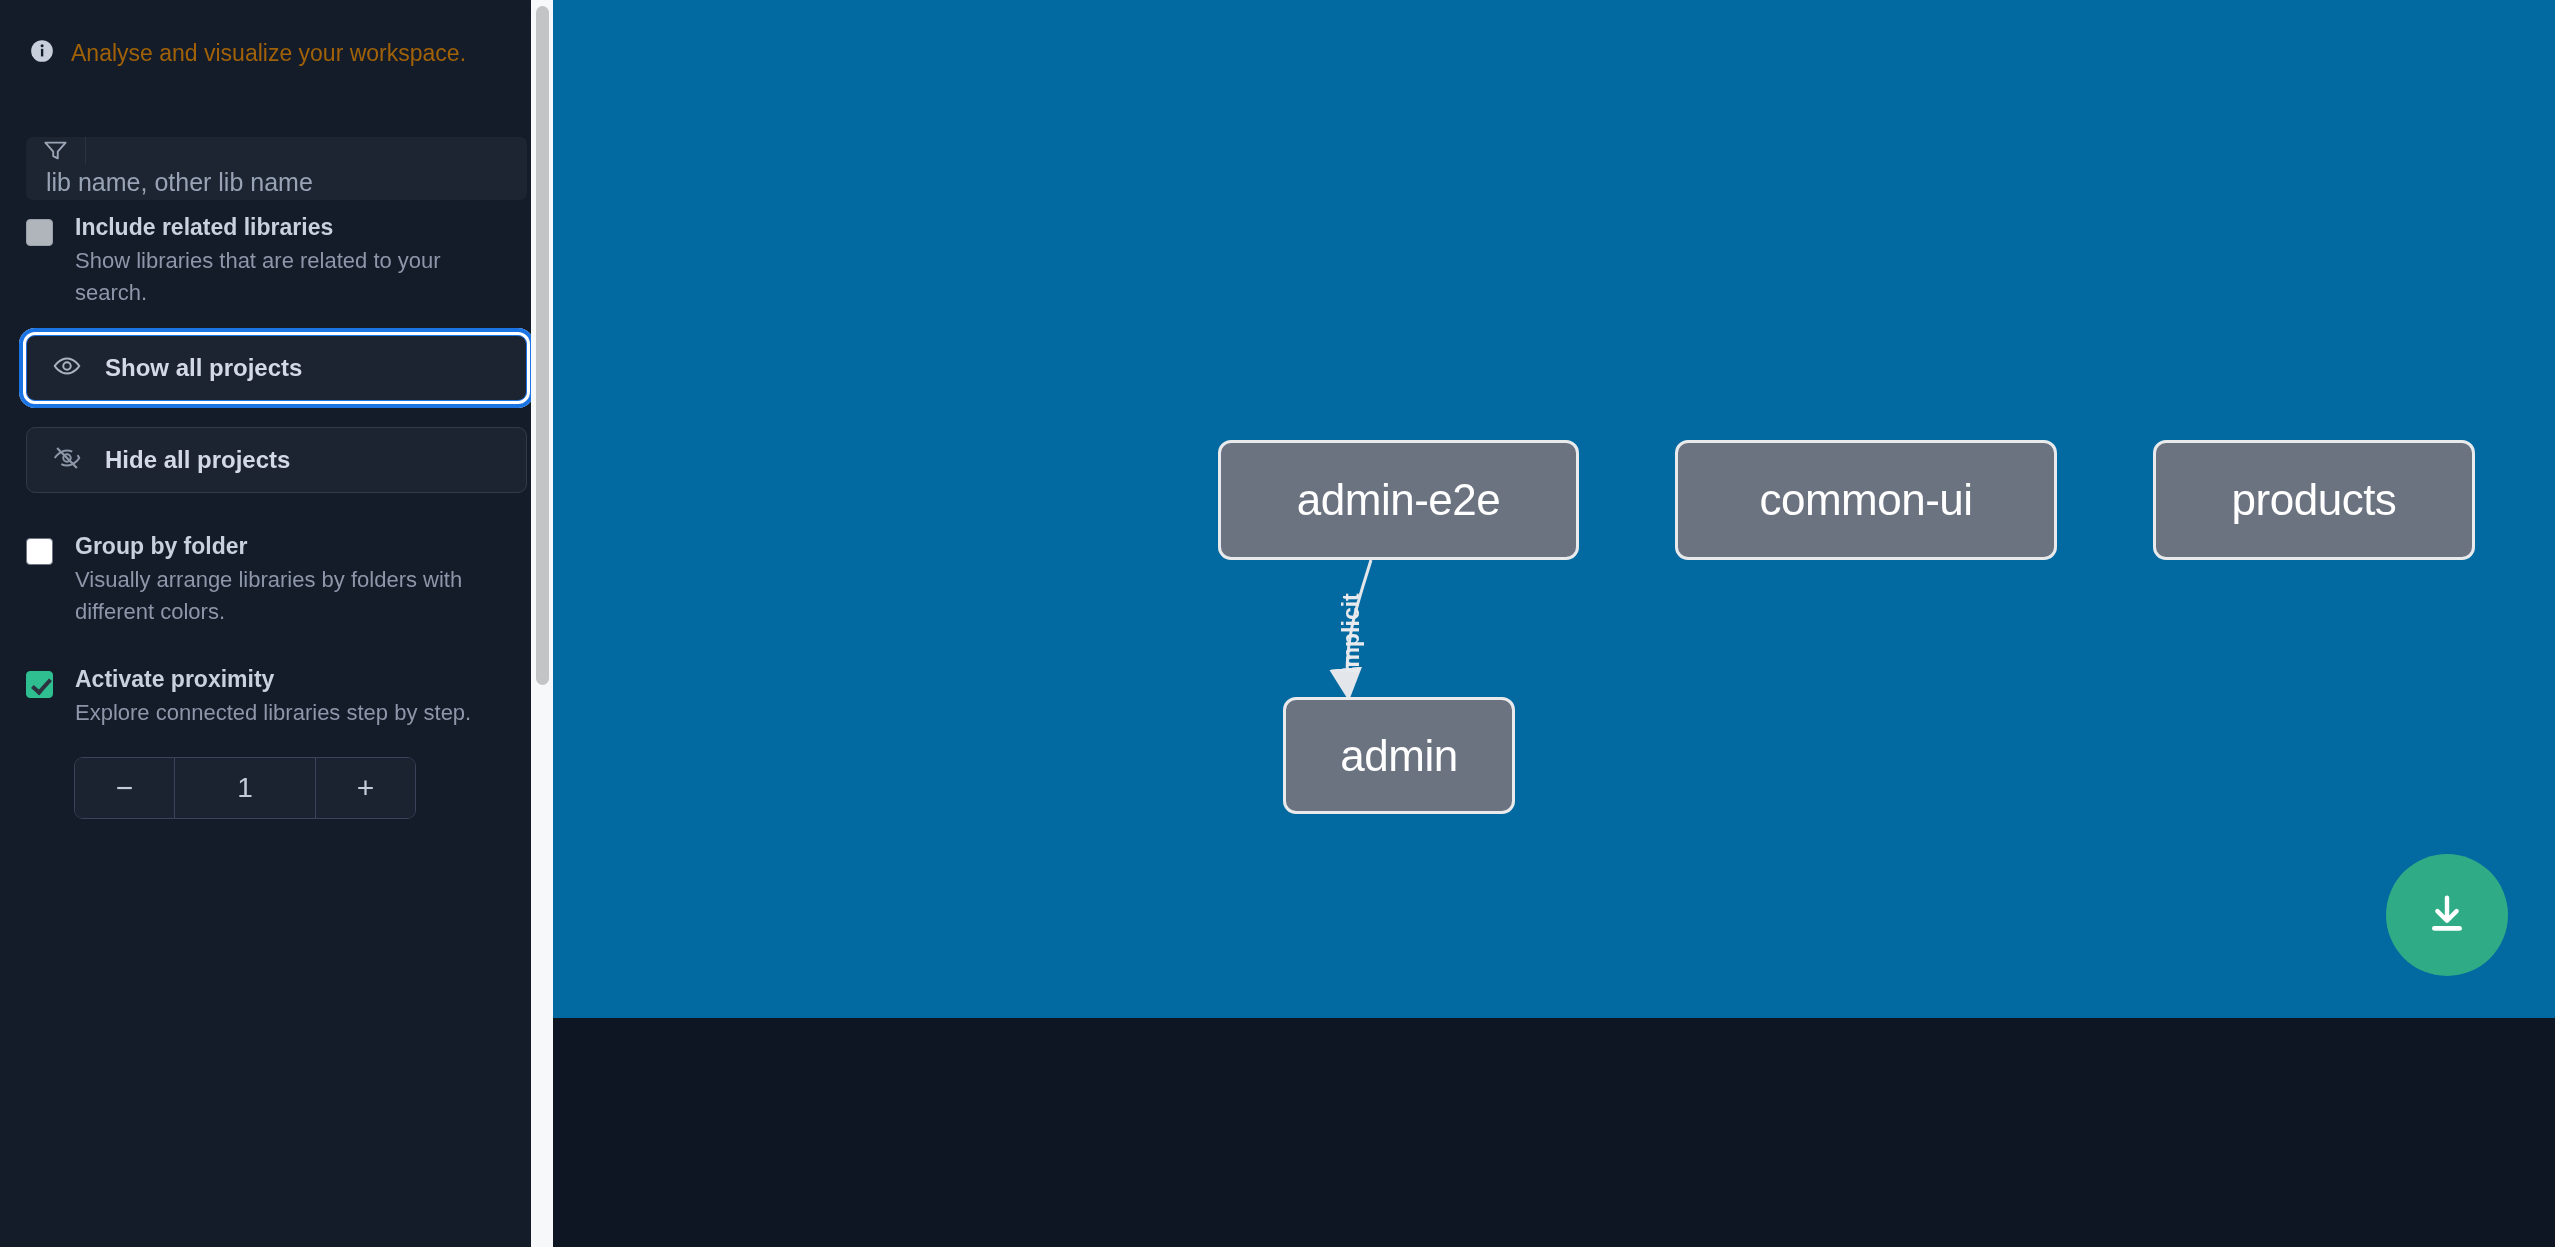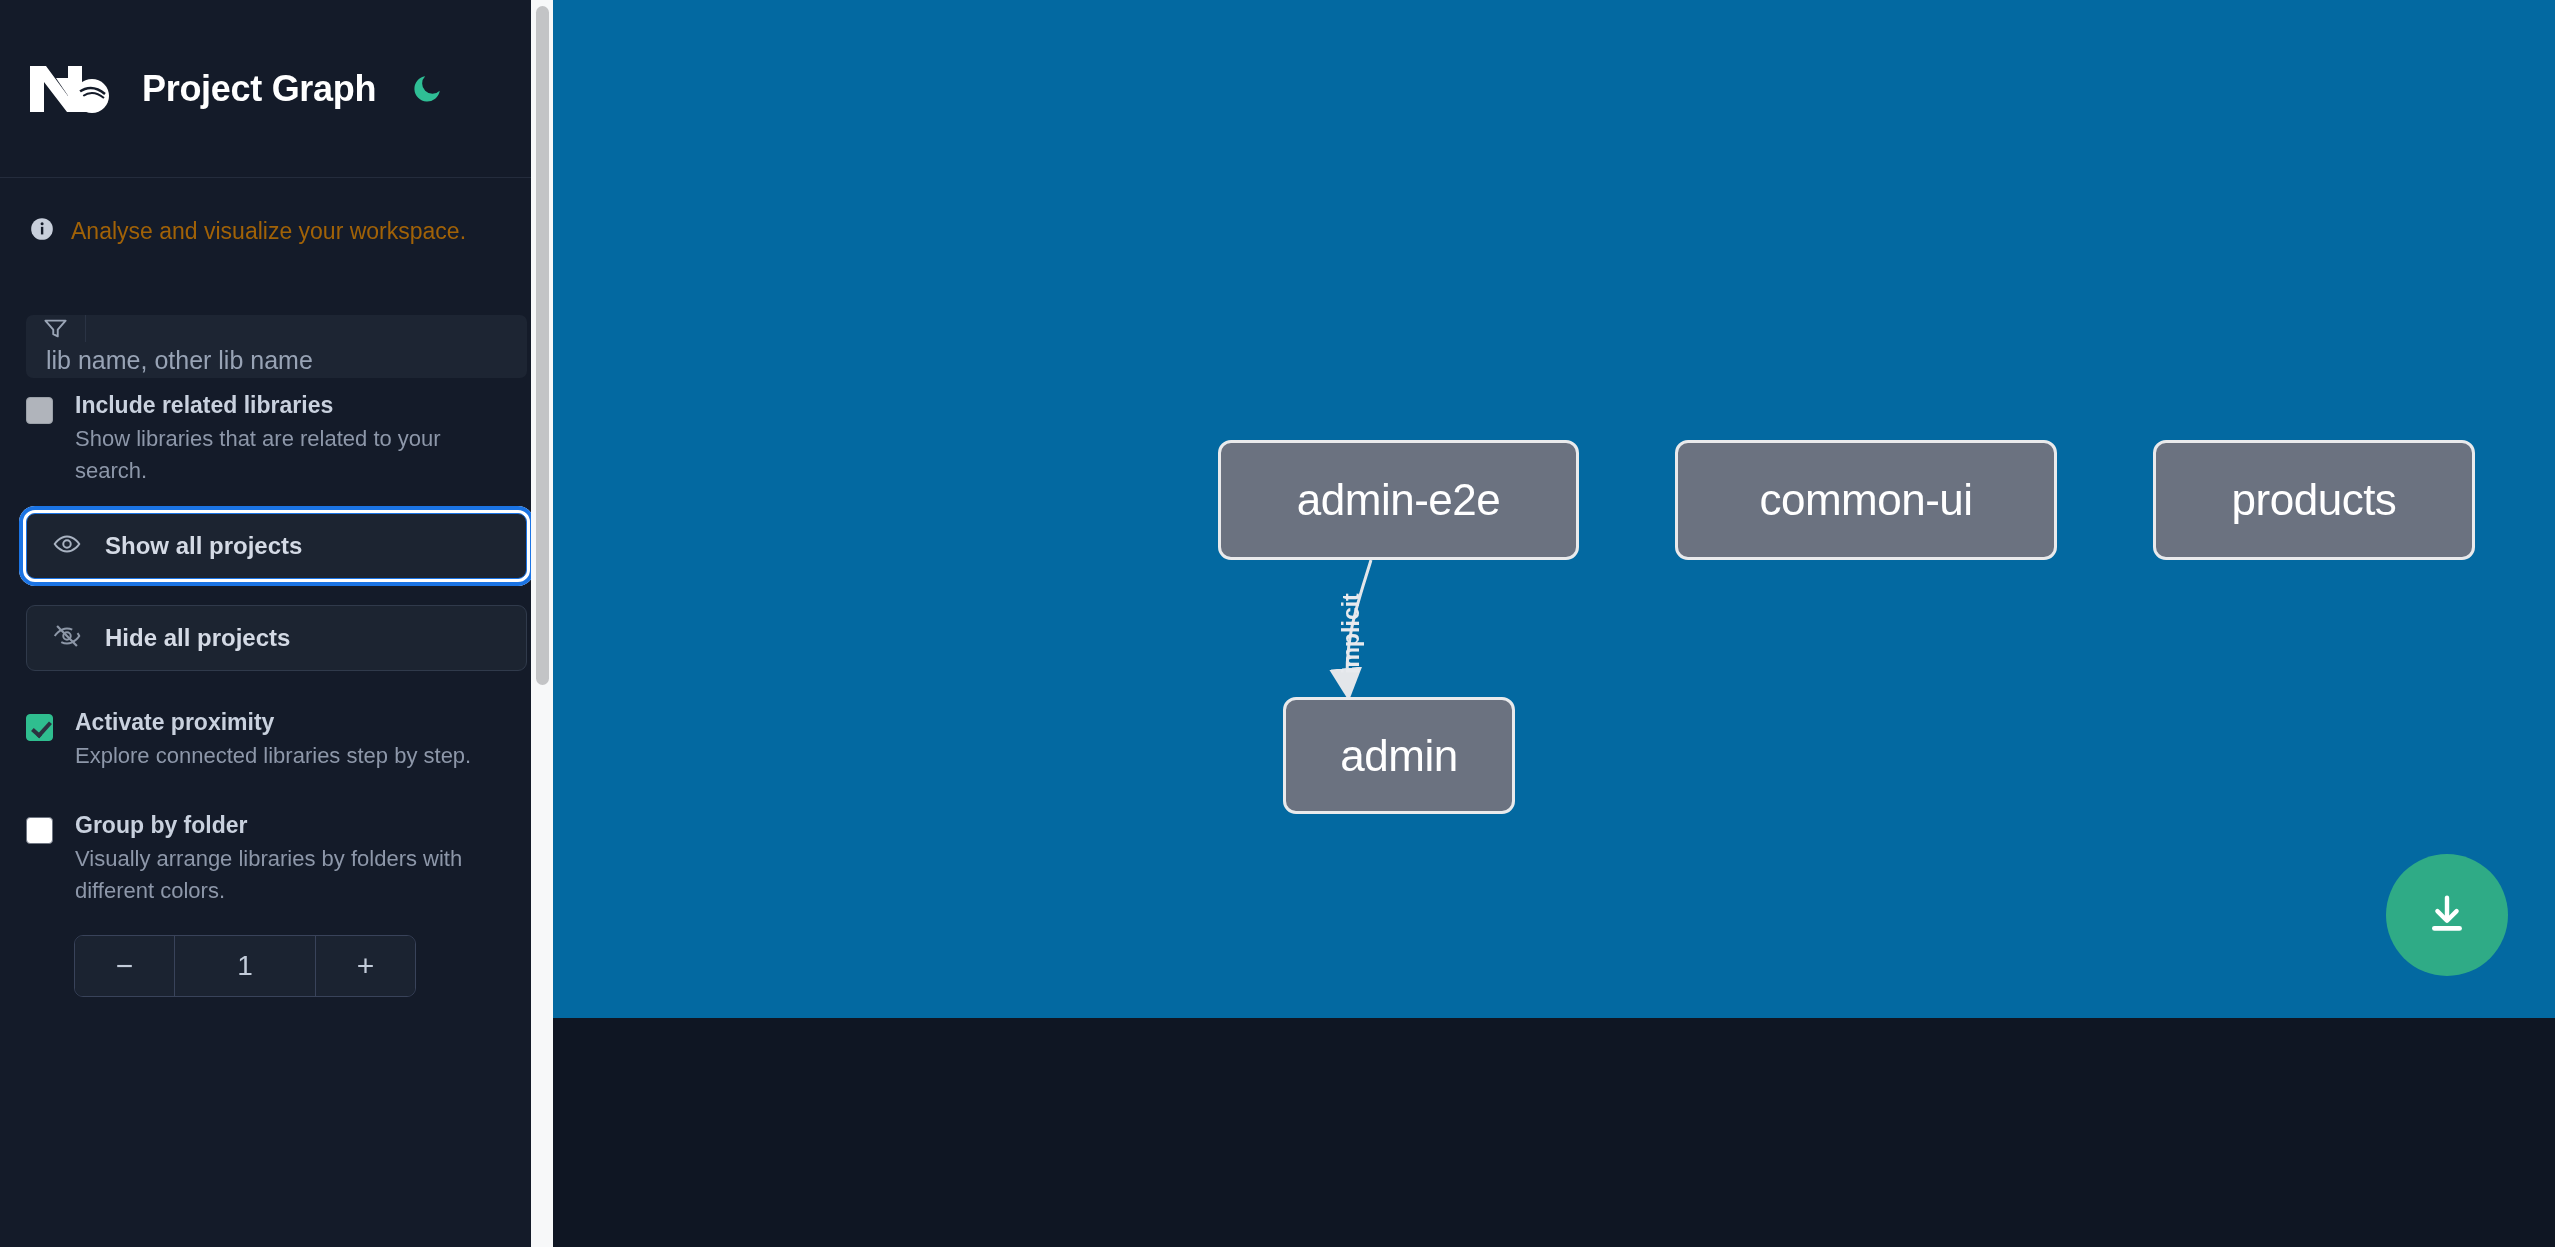--- a/index.html
+++ b/index.html
@@ -157,37 +157,20 @@
     display: flex; align-items: center; justify-content: center;
   }
 </style>
 </head>
 <body>
 
 <div class="app">
 
   <aside class="sidebar">
 
-    <div class="sidebar-header">
-      <span class="nx-logo">
-        <svg viewBox="0 0 92 62" width="92" height="62">
-          <path fill="#ffffff" d="M4 8 h16 l22 30 V8 h14 v46 h-15 L18 24 v30 H4 z"></path>
-          <circle cx="66" cy="38" r="17" fill="#ffffff"></circle>
-          <path d="M53 34 q13 -9 26 2" stroke="#141b29" stroke-width="2.5" fill="none"></path>
-          <path d="M57 38 q10 -7 21 2" stroke="#141b29" stroke-width="2" fill="none"></path>
-          <path fill="#ffffff" d="M30 20 h15 L68 54 H53 z"></path>
-        </svg>
-      </span>
-      <span class="app-title">Project Graph</span>
-      <button class="moon-btn">
-        <svg viewBox="0 0 24 24" width="34" height="34">
-          <path fill="#2fbe95" d="M21 13.3A9 9 0 1 1 10.7 3a7.2 7.2 0 0 0 10.3 10.3z"></path>
-        </svg>
-      </button>
-    </div>
 
     <div class="sidebar-body">
 
       <div class="tagline">
         <span>
           <svg viewBox="0 0 24 24" width="26" height="26">
             <circle cx="12" cy="12" r="10" fill="#c8cfdb"></circle>
             <rect x="11" y="10" width="2.2" height="7" fill="#141b29"></rect>
             <circle cx="12.1" cy="7.2" r="1.4" fill="#141b29"></circle>
           </svg>
@@ -226,33 +209,33 @@
         <span>
           <svg viewBox="0 0 24 24" width="28" height="28">
             <path d="M1.5 12S5.5 5.5 12 5.5c1.7 0 3.2.45 4.5 1.1M21 9.5c.9 1.2 1.5 2.5 1.5 2.5S18.5 18.5 12 18.5c-1.9 0-3.5-.55-4.9-1.3" fill="none" stroke="#8d97a7" stroke-width="1.7"></path>
             <circle cx="12" cy="12" r="3.2" fill="none" stroke="#8d97a7" stroke-width="1.7"></circle>
             <line x1="3.5" y1="3.5" x2="20.5" y2="20.5" stroke="#8d97a7" stroke-width="1.9"></line>
           </svg>
         </span>
         <span class="pill-label">Hide all projects</span>
       </button>
 
+      <div class="check-row" style="margin-top:40px">
+        <span class="cb unchecked"></span>
+        <div class="check-text">
+          <div class="check-label">Group by folder</div>
+          <div class="check-desc">Visually arrange libraries by folders with different colors.</div>
+        </div>
+      </div>
+
       <div class="check-row" style="margin-top:38px">
         <span class="cb checked"></span>
         <div class="check-text">
           <div class="check-label">Activate proximity</div>
           <div class="check-desc">Explore connected libraries step by step.</div>
-        </div>
-      </div>
-
-      <div class="check-row" style="margin-top:40px">
-        <span class="cb unchecked"></span>
-        <div class="check-text">
-          <div class="check-label">Group by folder</div>
-          <div class="check-desc">Visually arrange libraries by folders with different colors.</div>
         </div>
       </div>
 
       <div class="stepper" style="margin-left:48px">
         <button class="step-btn minus">−</button>
         <div class="step-val">1</div>
         <button class="step-btn plus">+</button>
       </div>
 
     </div>

